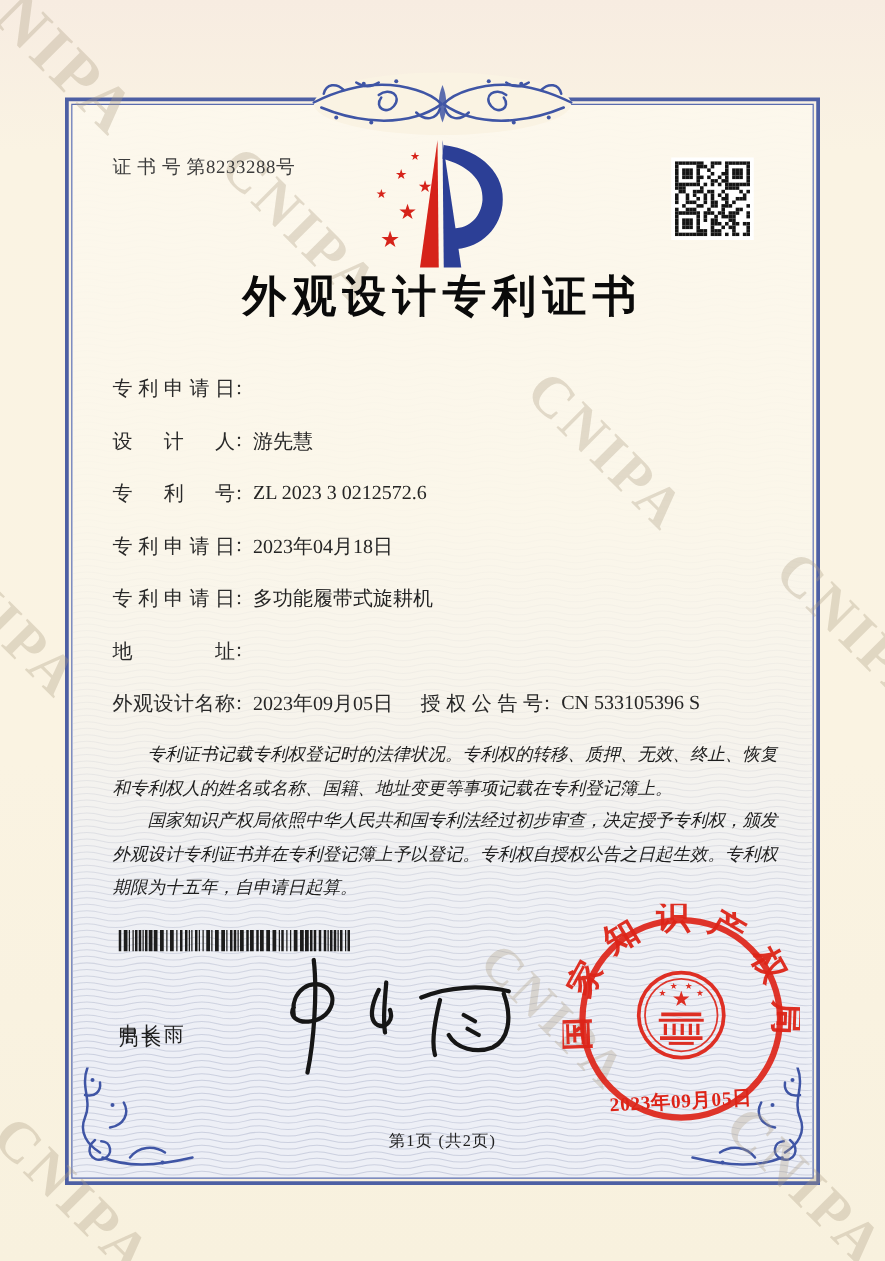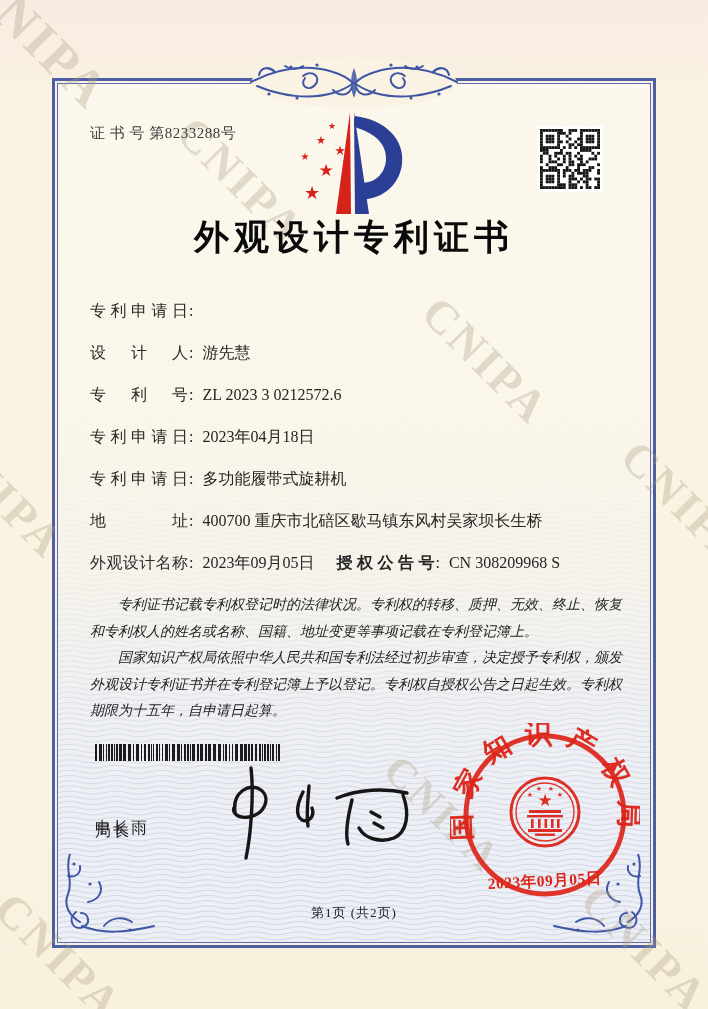--- a/index.html
+++ b/index.html
@@ -26,21 +26,21 @@
   .cert-no{position:absolute;left:32px;top:40px;font-size:15px;color:#3b3b3b;letter-spacing:.5px;}
   .logo{position:absolute;left:230px;top:26px;}
   .qr{position:absolute;left:479px;top:42px;width:66px;height:66px;background:#fff;padding:3px;box-sizing:border-box;}
   .title{position:absolute;left:0;top:130px;width:100%;text-align:center;
          font-size:35px;letter-spacing:5px;color:#0a0a0a;font-weight:600;}
   .fields{position:absolute;left:32px;top:206px;right:26px;}
   .frow{height:42px;display:flex;align-items:center;font-size:16px;color:#252525;}
   .flabel{display:inline-block;width:98px;text-align:justify;text-align-last:justify;color:#2a2a2a;flex:none;}
   .fcolon{margin-left:1px;flex:none;}
   .fvalue{margin-left:9px;white-space:nowrap;}
-  .flabel2{display:inline-block;width:98px;text-align:justify;text-align-last:justify;margin-left:22px;flex:none;font-weight:bold;}
+  .flabel2{display:inline-block;width:98px;text-align:justify;text-align-last:justify;margin-left:22px;flex:none;}
   .paras{position:absolute;left:32px;top:508px;width:532px;font-size:14px;line-height:26.5px;
          color:#1d1d1d;text-align:justify;font-style:italic;}
   .paras p{margin:0;text-indent:2em;}
   .barcode{position:absolute;left:37px;top:660px;width:192px;height:17px;display:flex;align-items:stretch;}
   .bbar{background:#1c1c1c;height:100%;}
   .bgap{height:100%;}
   .signer{position:absolute;left:37px;font-family:"Liberation Sans","DejaVu Sans",sans-serif;
           font-size:16px;color:#1f1f1f;letter-spacing:2px;}
   .signer.t{top:702px;margin-top:35px;} .signer.n{top:734px;}
   .sig{position:absolute;left:147px;top:676px;}
@@ -544,29 +544,28 @@
             <span class="fvalue">2023年04月18日</span>
           </div>
           <div class="frow">
             <span class="flabel">专利申请日</span>
             <span class="fcolon">:</span>
             <span class="fvalue">多功能履带式旋耕机</span>
           </div>
           <div class="frow">
             <span class="flabel">地址</span>
             <span class="fcolon">:</span>
-            <span class="fvalue">400700 重庆市北碚区歇马镇东风村吴家坝长生桥</span>
           </div>
           <div class="frow">
             <span class="flabel">外观设计名称</span>
             <span class="fcolon">:</span>
             <span class="fvalue">2023年09月05日</span>
             <span class="flabel2">授权公告号</span>
             <span class="fcolon">:</span>
-            <span class="fvalue">CN 308209968 S</span>
+            <span class="fvalue">CN 533105396 S</span>
           </div>
         </div>
 
       <div class="paras">
         <p>专利证书记载专利权登记时的法律状况。专利权的转移、质押、无效、终止、恢复和专利权人的姓名或名称、国籍、地址变更等事项记载在专利登记簿上。</p>
         <p>国家知识产权局依照中华人民共和国专利法经过初步审查，决定授予专利权，颁发外观设计专利证书并在专利登记簿上予以登记。专利权自授权公告之日起生效。专利权期限为十五年，自申请日起算。</p>
       </div>
 
       <div class="barcode" id="barcode">
           <div class="bbar" style="width: 2px;"></div>

